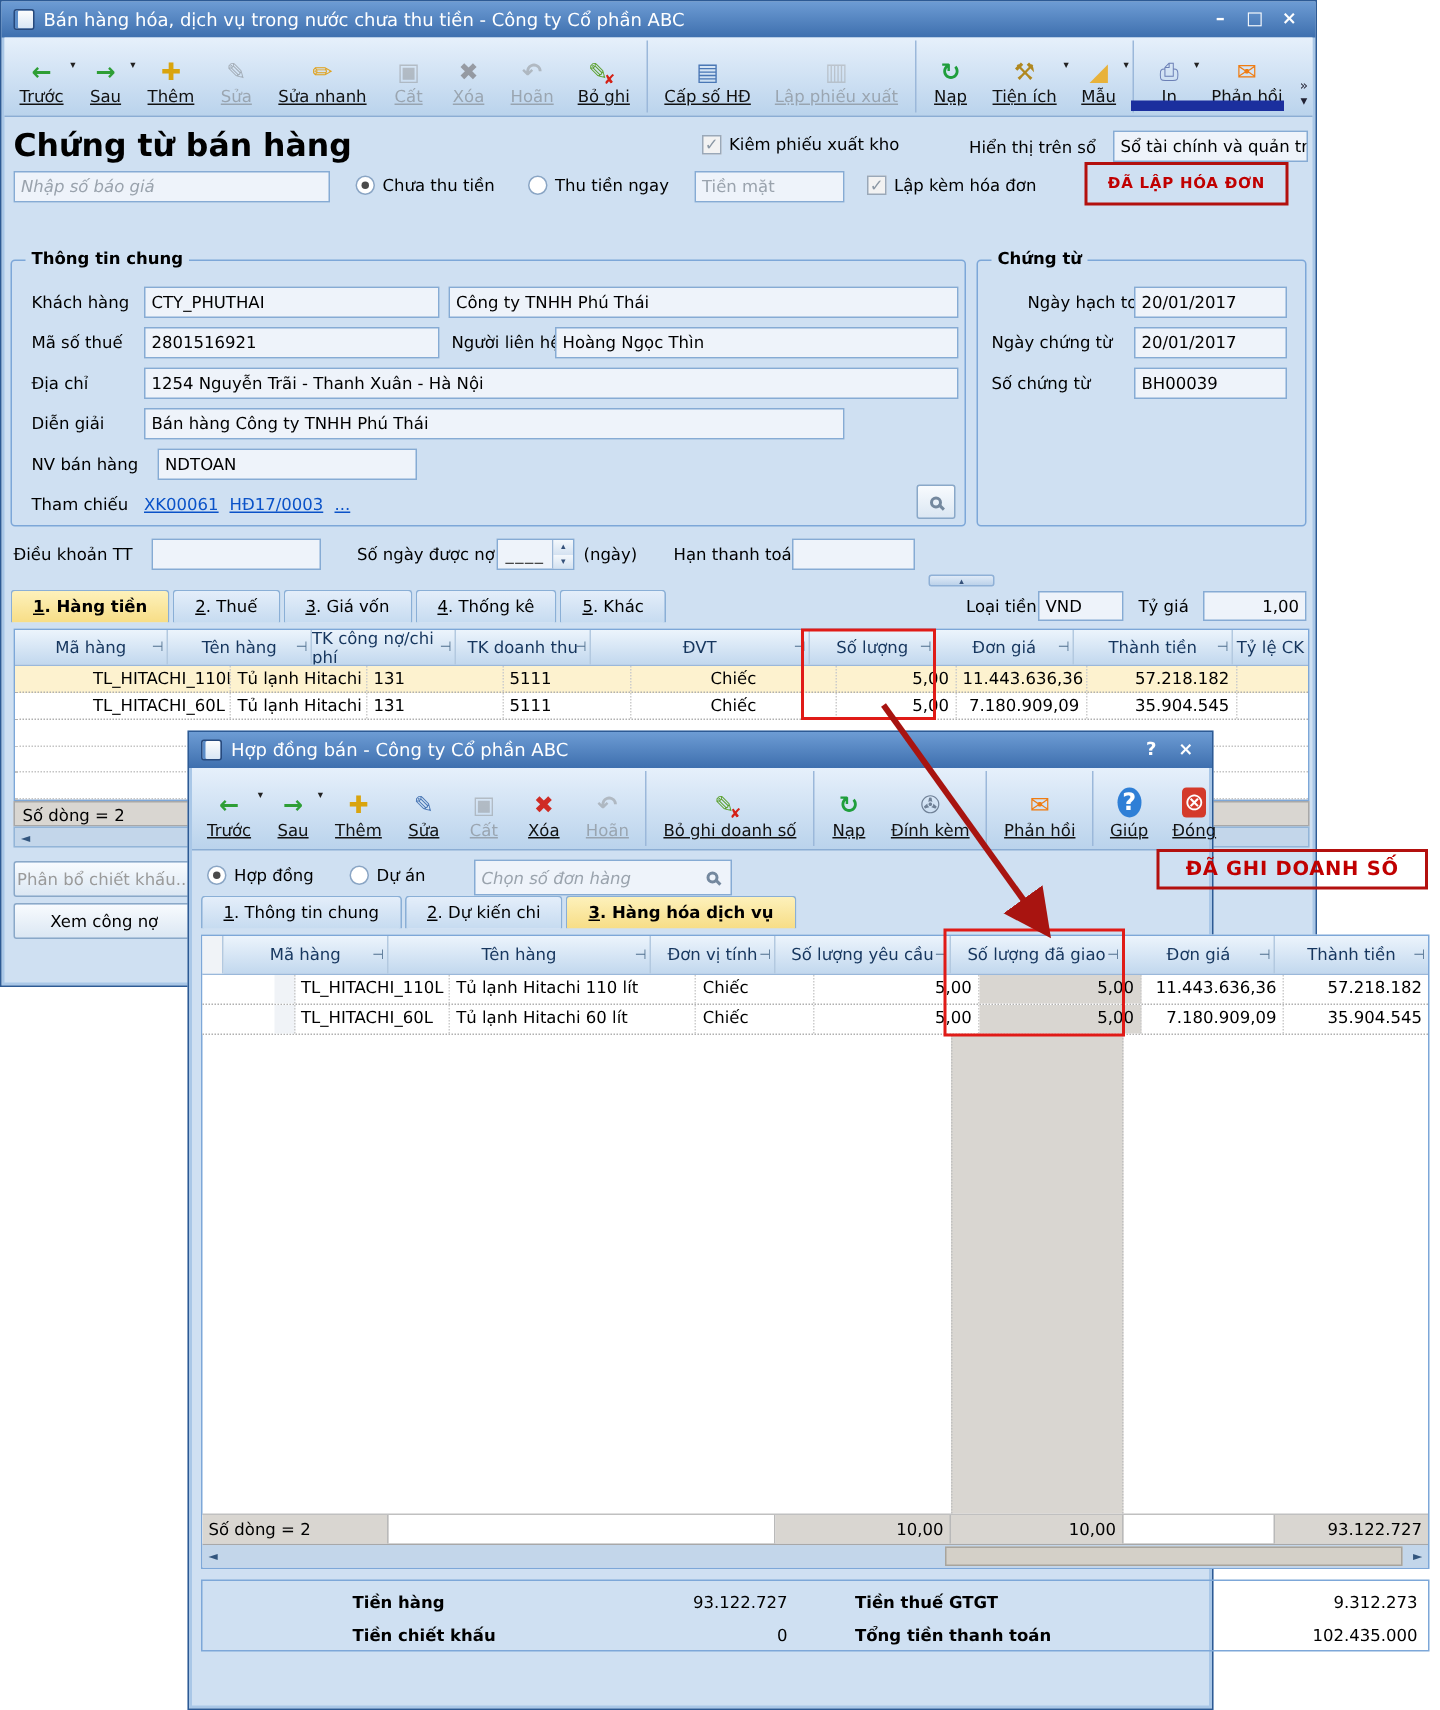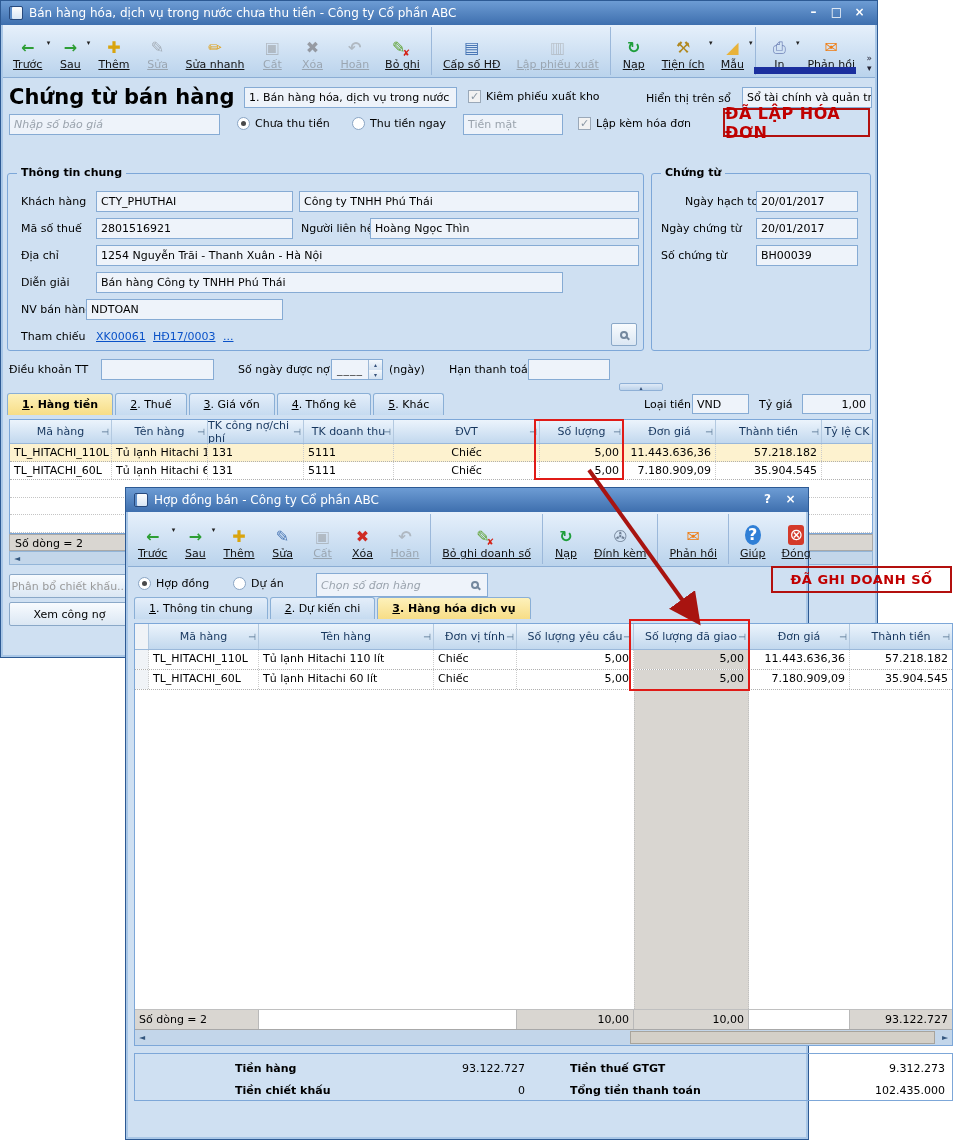--- a/index.html
+++ b/index.html
@@ -74,21 +74,21 @@
   
   .group { position:absolute; border:1px solid #7da7d8; border-radius:3px; }
   .legend { position:absolute; font-weight:bold; background:#cfe0f2; padding:0 4px; }
 
   
   .grid { position:absolute; background:#fff; border:1px solid #7da7d8; display:flex; flex-direction:column; }
   .gh { display:flex; background:linear-gradient(#ecf4fc,#c2d8ee); border-bottom:1px solid #9ab8da; }
   .hc { position:relative; display:flex; align-items:center; justify-content:center; color:#16365e; border-right:1px solid #b3c9e0; overflow:hidden; }
   .hc .pin { position:absolute; right:2px; font-size:9px; color:#51708f; }
   .g1 .gh { height:24px; } .g2 .gh { height:26px; }
-  .gr { display:flex; border-bottom:1px dotted #b0b0b0; background:#fff; }
+  .gr { display:flex; border-bottom:1px dotted #b0b0b0; background:#fff;padding-left:48px; }
   .g1 .gr { height:18px; } .g2 .gr { height:20px; }
   .gr[data-selected="true"] { background:#fdf2cf; }
   .c { padding:2px 4px 0; border-right:1px dotted #cccccc; white-space:nowrap; overflow:hidden; }
   .c.num { text-align:right; } .c.ctr { text-align:center; }
   .erow { height:18px; border-bottom:1px dotted #c4c4c4; }
   .t1c1{width:102px}.t1c2{width:96px}.t1c3{width:96px}.t1c4{width:90px}.t1c5{width:146px}
   .t1c6{width:84px}.t1c7{width:92px}.t1c8{width:106px}.t1c9{width:50px;border-right:none}
   .t2c0{width:14px;background:#f0f3f7}.t2c1{width:110px}.t2c2{width:175px}.t2c3{width:83px}
   .t2c4{width:117px}.t2c5{width:115px}.t2c6{width:101px}.t2c7{width:102px;border-right:none}
   .gcell { background:#d9d6d1; }
@@ -239,21 +239,20 @@
         </div>
       </div>
       <div class="overflow">
         <span>»</span>
         <span>▾</span>
       </div>
     </div>
     <div class="navybar" style="left:753px;top:66px;width:102px;height:7px;"></div>
 
     <div class="bigtitle" style="left:8px;top:84px;">Chứng từ bán hàng</div>
-    <div class="fld" style="left:243px;top:86px;width:213px;">1. Bán hàng hóa, dịch vụ trong nước</div>
     <div class="cb" style="left:467px;top:89px;">
       <span class="box">✓</span>
       <span>Kiêm phiếu xuất kho</span>
     </div>
     <div class="lbl" style="left:645px;top:91px;">Hiển thị trên sổ</div>
     <div class="fld" style="left:741px;top:86px;width:130px;">Sổ tài chính và quản trị</div>
 
     <div class="fld ph" style="left:8px;top:113px;width:211px;">Nhập số báo giá</div>
     <div class="radio sel" style="left:236px;top:116px;">
       <span class="rdot"></span>
@@ -261,38 +260,38 @@
     </div>
     <div class="radio" style="left:351px;top:116px;">
       <span class="rdot"></span>
       <span>Thu tiền ngay</span>
     </div>
     <div class="fld dis" style="left:462px;top:113px;width:100px;">Tiền mặt</div>
     <div class="cb" style="left:577px;top:116px;">
       <span class="box">✓</span>
       <span>Lập kèm hóa đơn</span>
     </div>
-    <div class="stamp" style="left:722px;top:107px;width:147px;height:29px;font-size:16px;">ĐÃ LẬP HÓA ĐƠN</div>
+    <div class="stamp" style="left:722px;top:107px;width:136px;height:29px;font-size:10px;">ĐÃ LẬP HÓA ĐƠN</div>
 
 
     <div class="group" style="left:6px;top:172px;width:637px;height:178px;"></div>
     <div class="legend" style="left:16px;top:165px;">Thông tin chung</div>
     <div class="lbl" style="left:20px;top:194px;">Khách hàng</div>
     <div class="fld" style="left:95px;top:190px;width:197px;">CTY_PHUTHAI</div>
     <div class="fld" style="left:298px;top:190px;width:340px;">Công ty TNHH Phú Thái</div>
     <div class="lbl" style="left:20px;top:221px;">Mã số thuế</div>
     <div class="fld" style="left:95px;top:217px;width:197px;">2801516921</div>
     <div class="lbl" style="left:300px;top:221px;">Người liên hệ</div>
     <div class="fld" style="left:369px;top:217px;width:269px;">Hoàng Ngọc Thìn</div>
     <div class="lbl" style="left:20px;top:248px;">Địa chỉ</div>
     <div class="fld" style="left:95px;top:244px;width:543px;">1254 Nguyễn Trãi - Thanh Xuân - Hà Nội</div>
     <div class="lbl" style="left:20px;top:275px;">Diễn giải</div>
     <div class="fld" style="left:95px;top:271px;width:467px;">Bán hàng Công ty TNHH Phú Thái</div>
     <div class="lbl" style="left:20px;top:302px;">NV bán hàng</div>
-    <div class="fld" style="left:85px;top:298px;width:197px;">NDTOAN</div>
+    <div class="fld" style="left:104px;top:298px;width:173px;">NDTOAN</div>
     <div class="lbl" style="left:20px;top:329px;">Tham chiếu</div>
     <span class="lbl link" style="left:95px;top:329px;">XK00061</span>
     <span class="lbl link" style="left:152px;top:329px;">HĐ17/0003</span>
     <span class="lbl link" style="left:222px;top:329px;">...</span>
     <div class="btn" style="left:610px;top:322px;width:26px;height:23px;">
         <span class="mag"></span>
       </div>
 
     <div class="group" style="left:650px;top:172px;width:220px;height:178px;"></div>
     <div class="legend" style="left:660px;top:165px;">Chứng từ</div>

